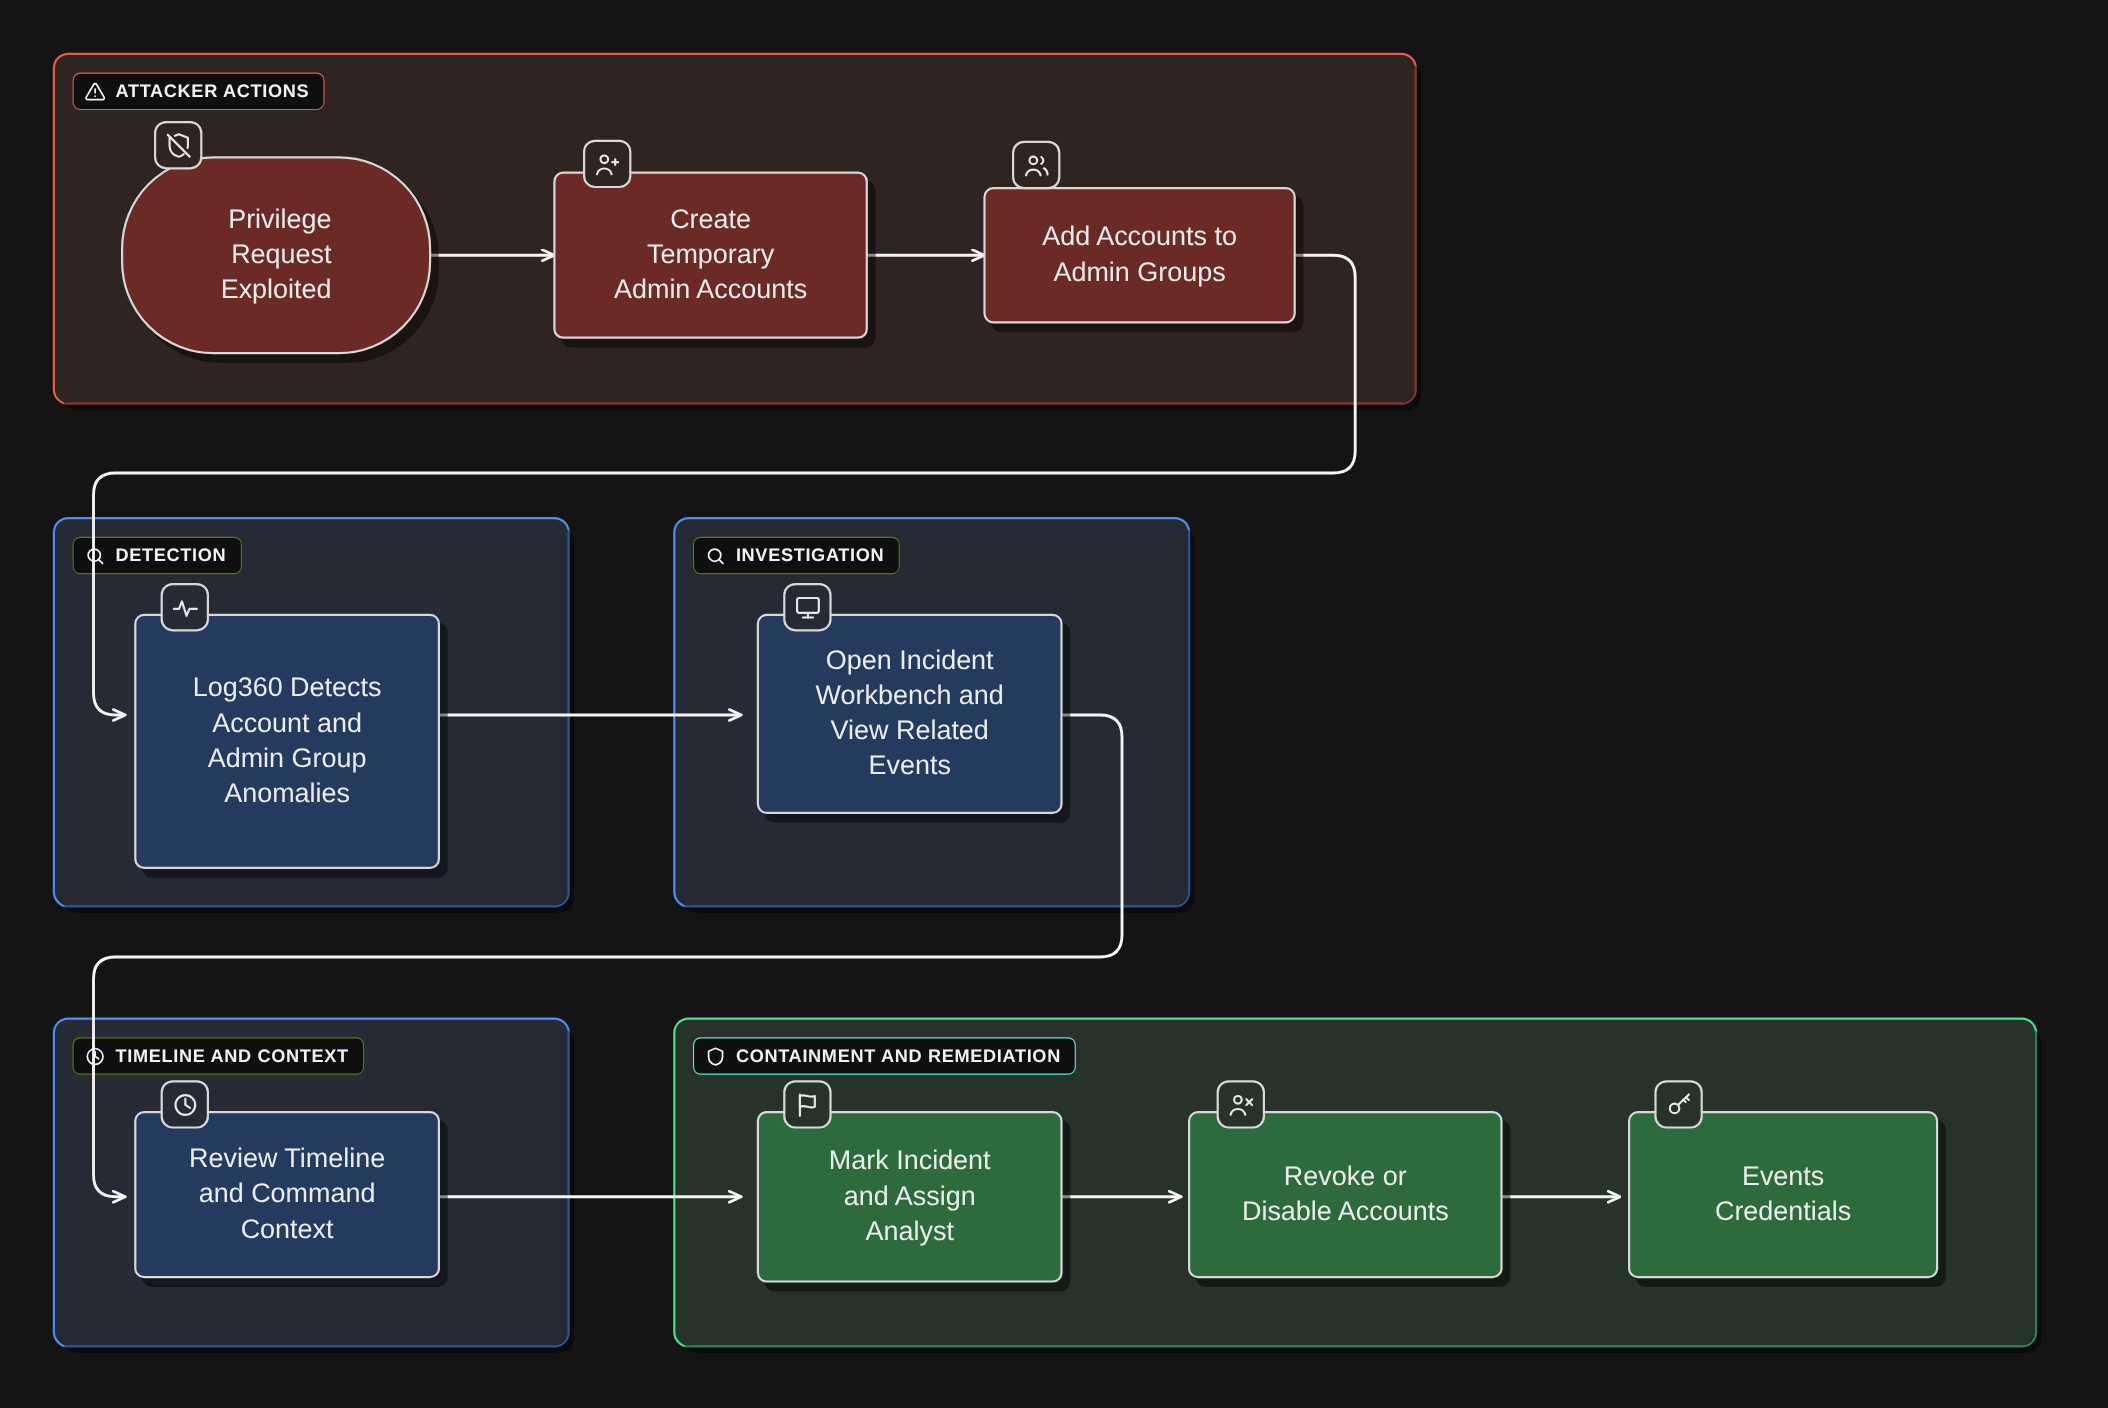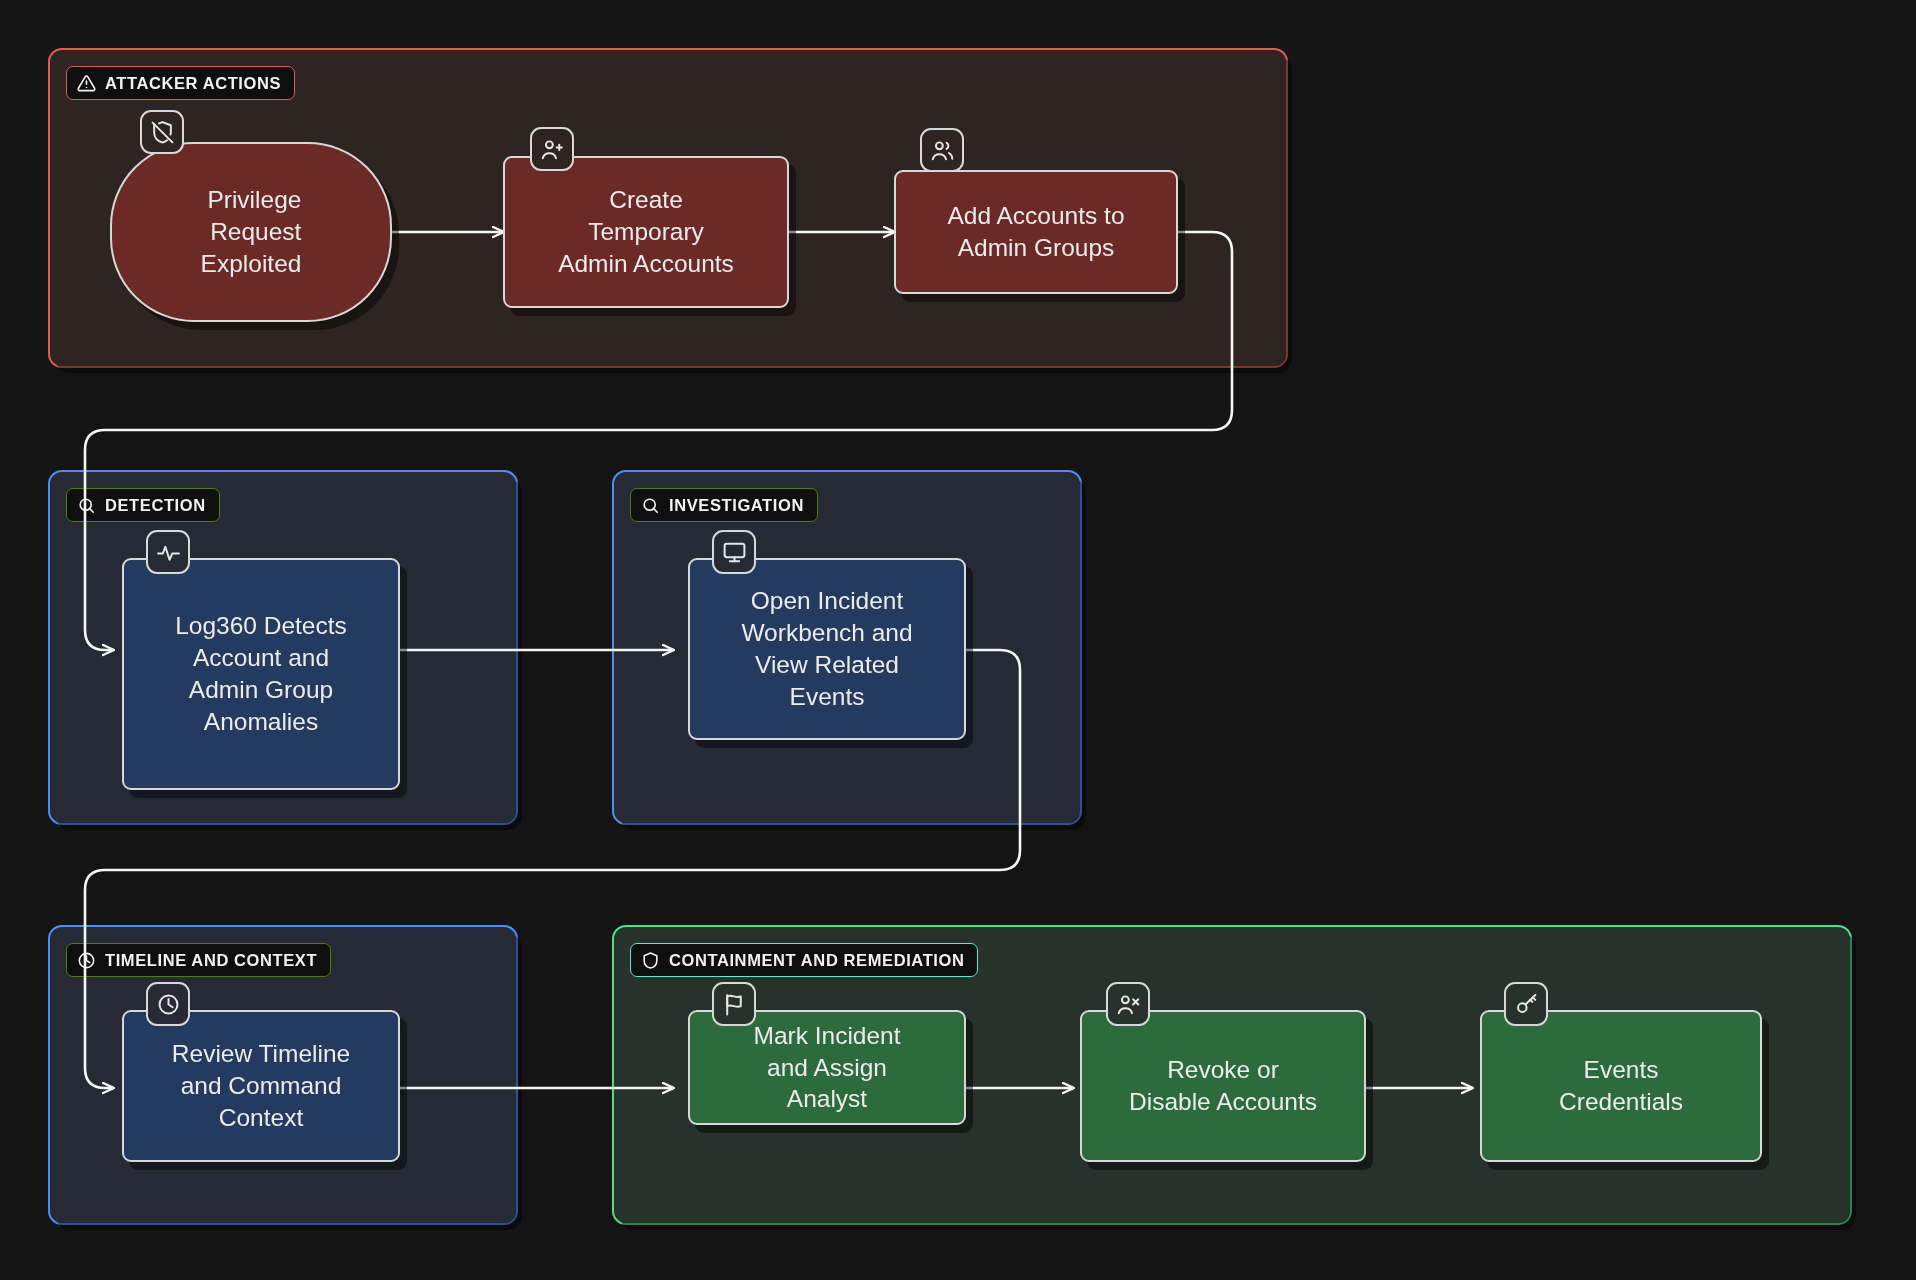--- a/index.html
+++ b/index.html
@@ -248,21 +248,21 @@
   <div class="node n-blue" style="left:122px; top:1010px; width:278px; height:152px;">Review Timeline
 and Command
 Context</div>
   <div class="node-icon blue-bg" style="left:146px; top:982px;">
     <svg width="25" height="25" viewBox="0 0 24 24" fill="none" stroke="#e6e6e6" stroke-width="1.9" stroke-linecap="round" stroke-linejoin="round">
       <circle cx="12" cy="12" r="8.6"></circle>
         <polyline points="12,6.6 12,12 16,14.6"></polyline>
     </svg>
   </div>
 
-  <div class="node n-green" style="left:688px; top:1010px; width:278px; height:115px;">Mark Incident
+  <div class="node n-green" style="left:688px; top:1010px; width:278px; height:156px;">Mark Incident
 and Assign
 Analyst</div>
   <div class="node-icon green-bg" style="left:712px; top:982px;">
     <svg width="25" height="25" viewBox="0 0 24 24" fill="none" stroke="#e6e6e6" stroke-width="1.9" stroke-linecap="round" stroke-linejoin="round">
       <path d="M5 21.5V3"></path>
       <path d="M5 4.2c4.5-2.3 8.5 2.3 13 0v9.4c-4.5 2.3-8.5-2.3-13 0z"></path>
     </svg>
   </div>
 
   <div class="node n-green" style="left:1080px; top:1010px; width:286px; height:152px;">Revoke or

